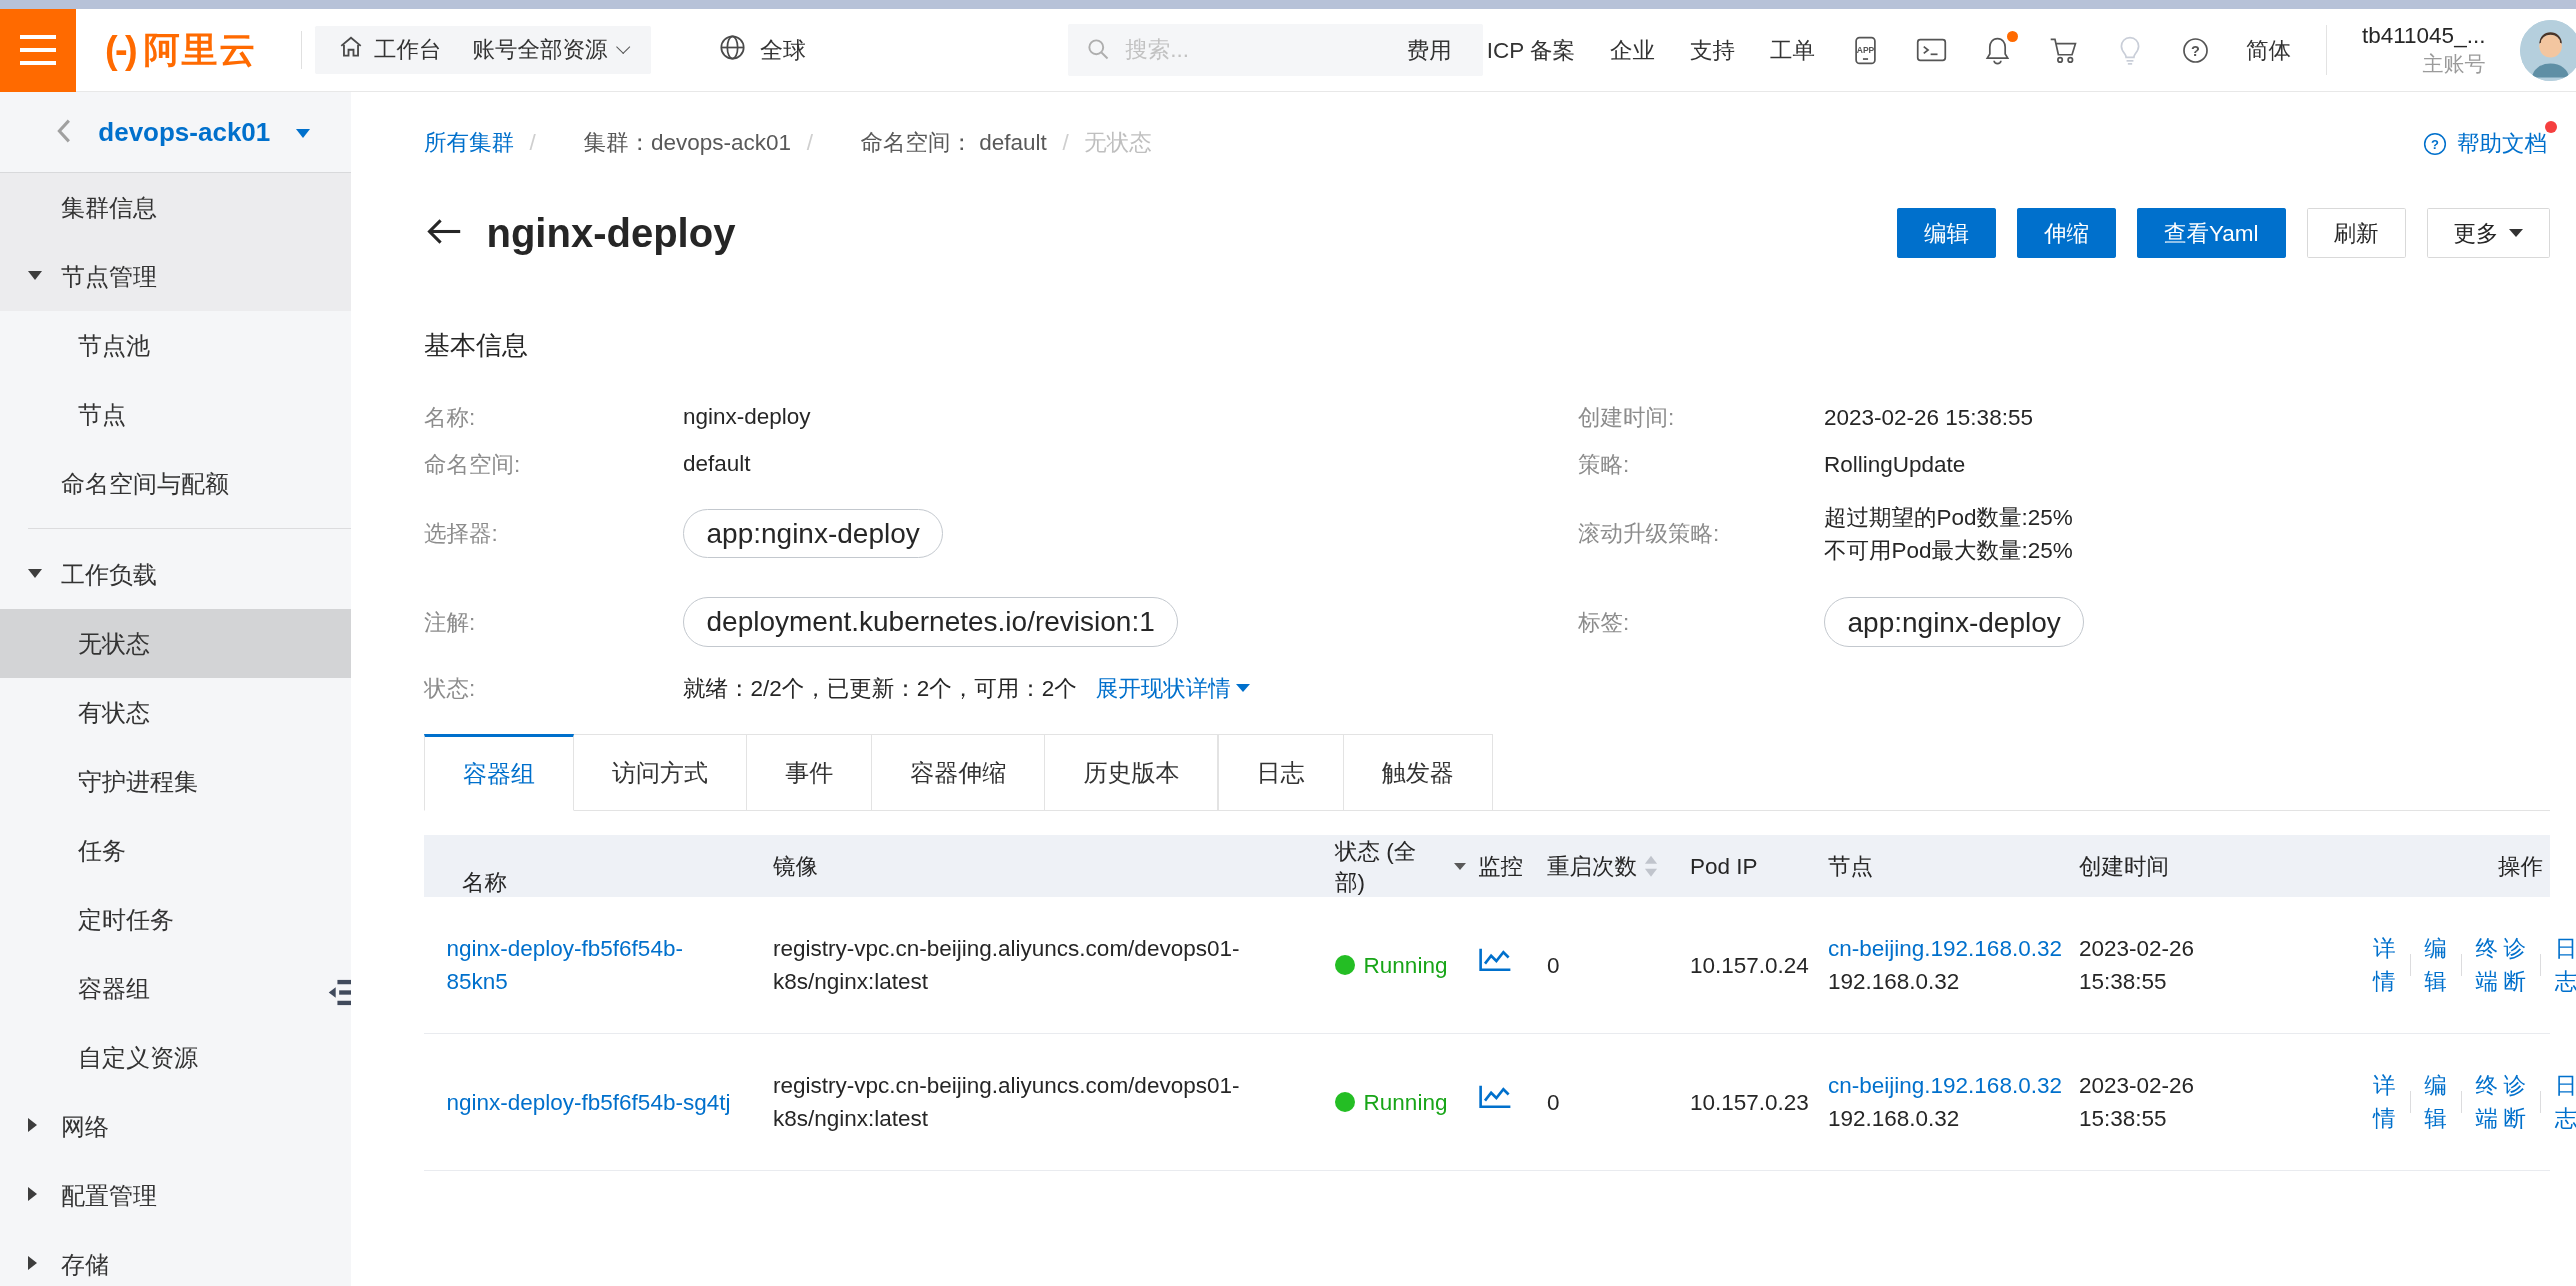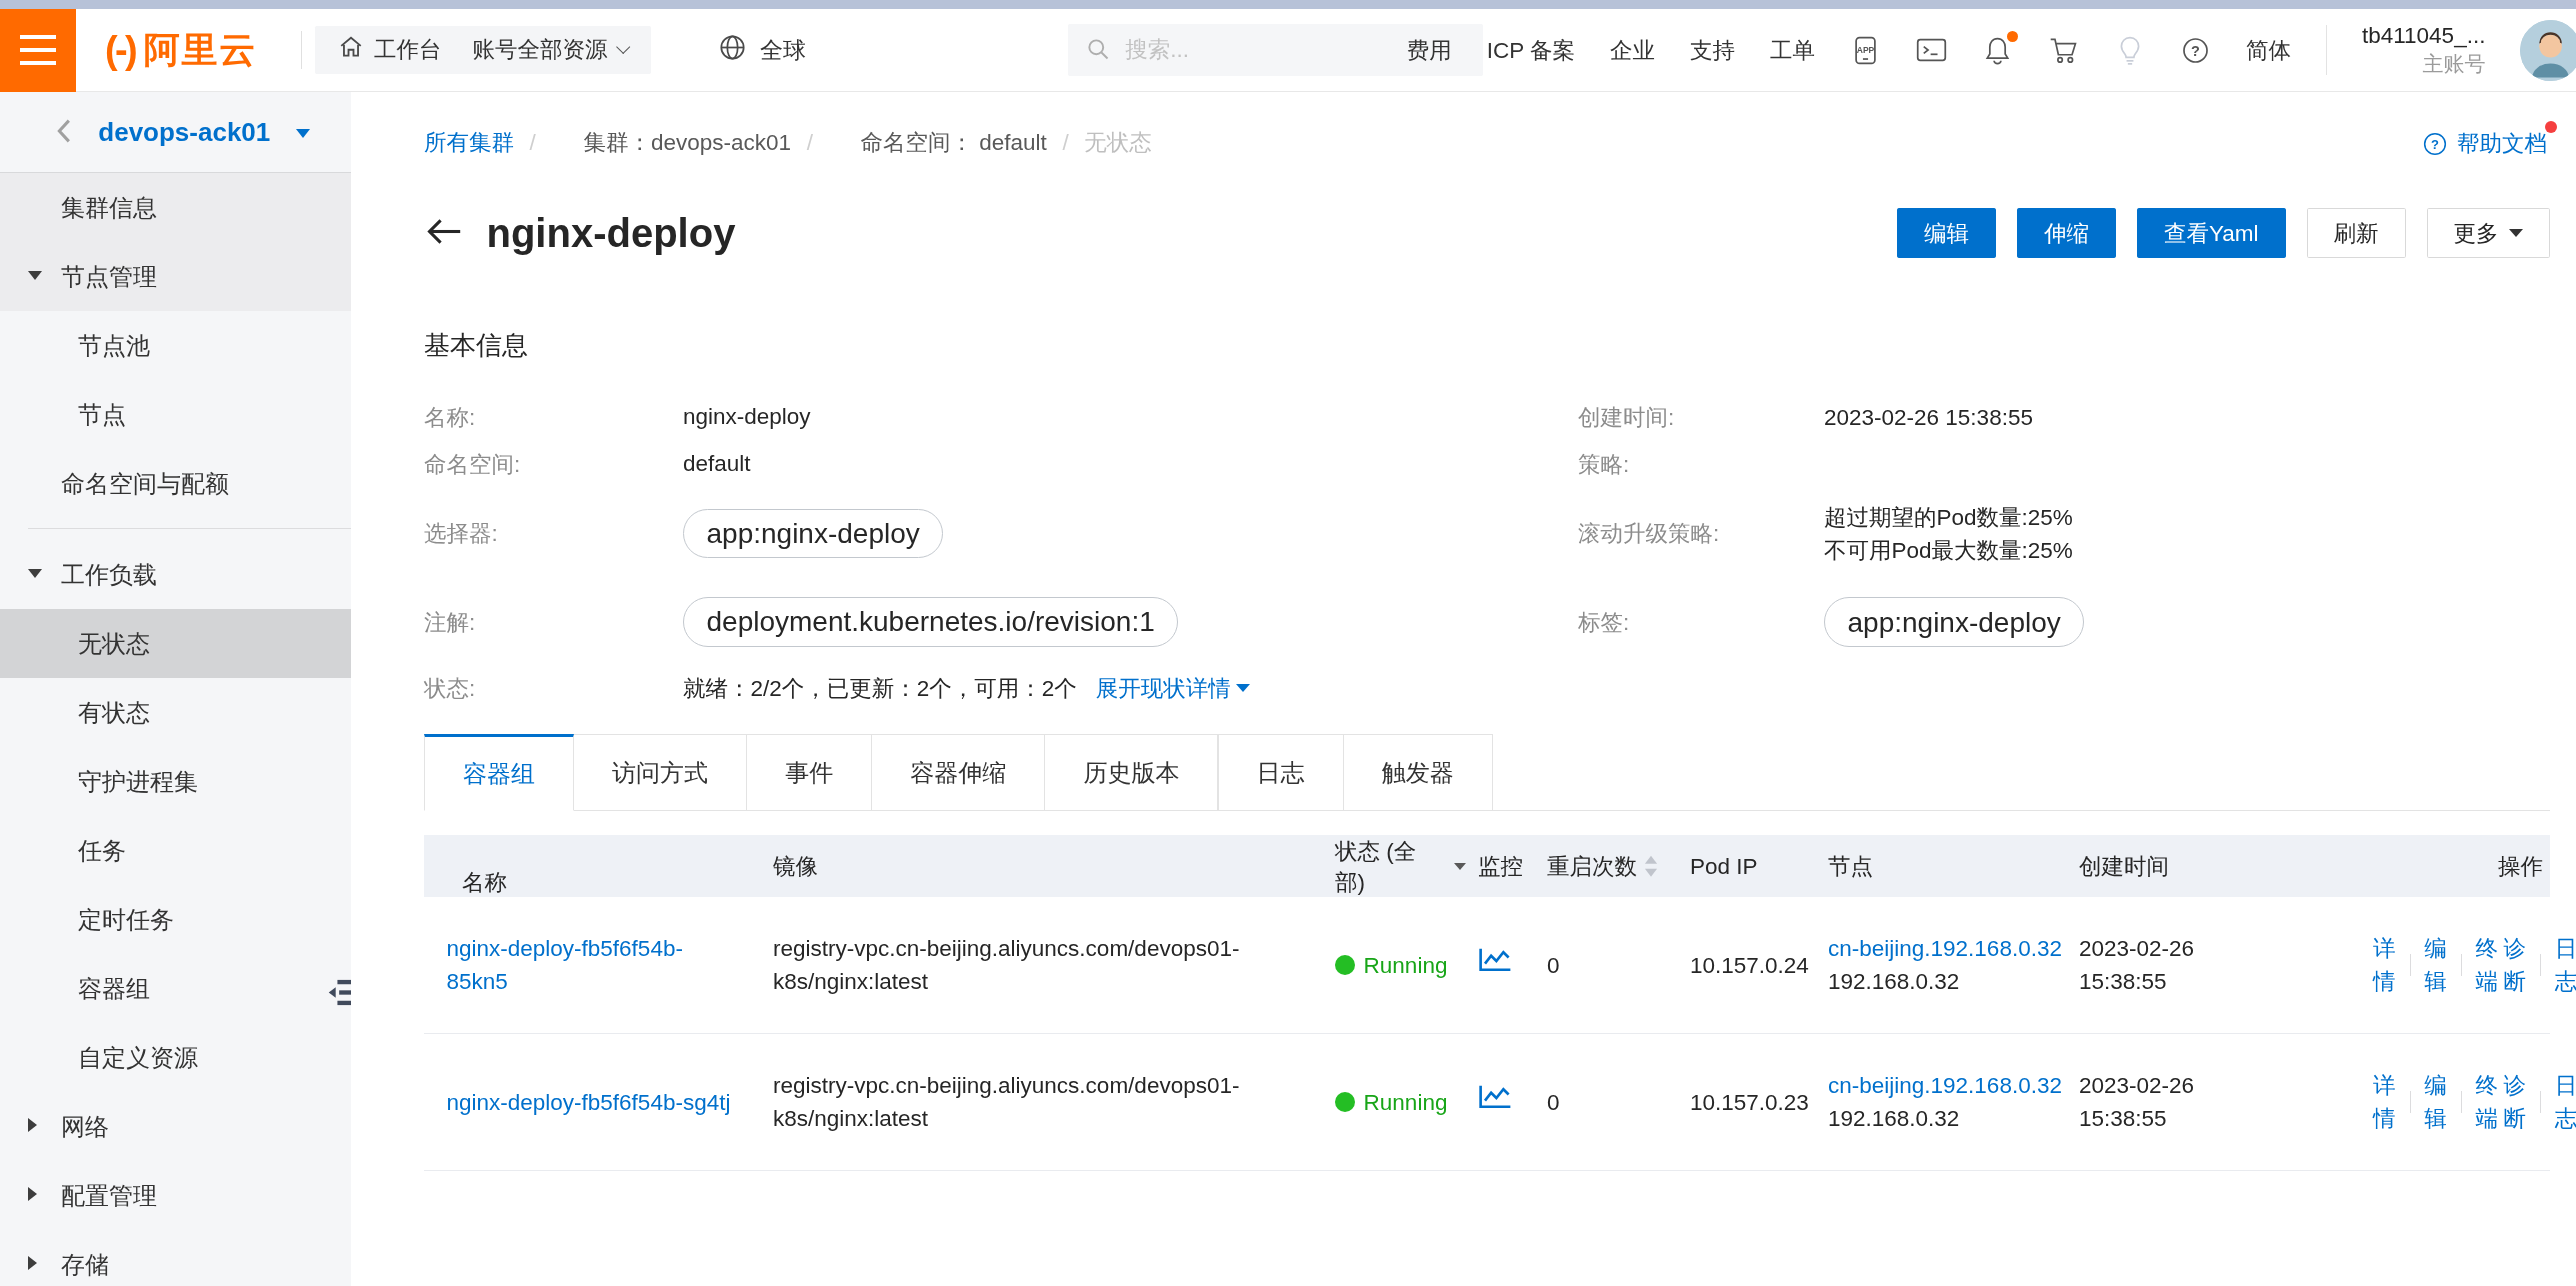--- a/index.html
+++ b/index.html
@@ -321,20 +321,21 @@
       <div class="info-row">
         <div class="lblL">名称:</div>
         <div class="valL">nginx-deploy</div>
         <div class="lblR">创建时间:</div>
         <div class="valR">2023-02-26 15:38:55</div>
       </div>
       <div class="info-row">
         <div class="lblL">命名空间:</div>
         <div class="valL">default</div>
         <div class="lblR">策略:</div>
+        <div class="valR">RollingUpdate</div>
       </div>
       <div class="info-row tall">
         <div class="lblL">选择器:</div>
         <div class="valL"><span class="pill">app:nginx-deploy</span></div>
         <div class="lblR">滚动升级策略:</div>
         <div class="valR">
           <div>超过期望的Pod数量:25%</div>
           <div>不可用Pod最大数量:25%</div>
         </div>
       </div>

